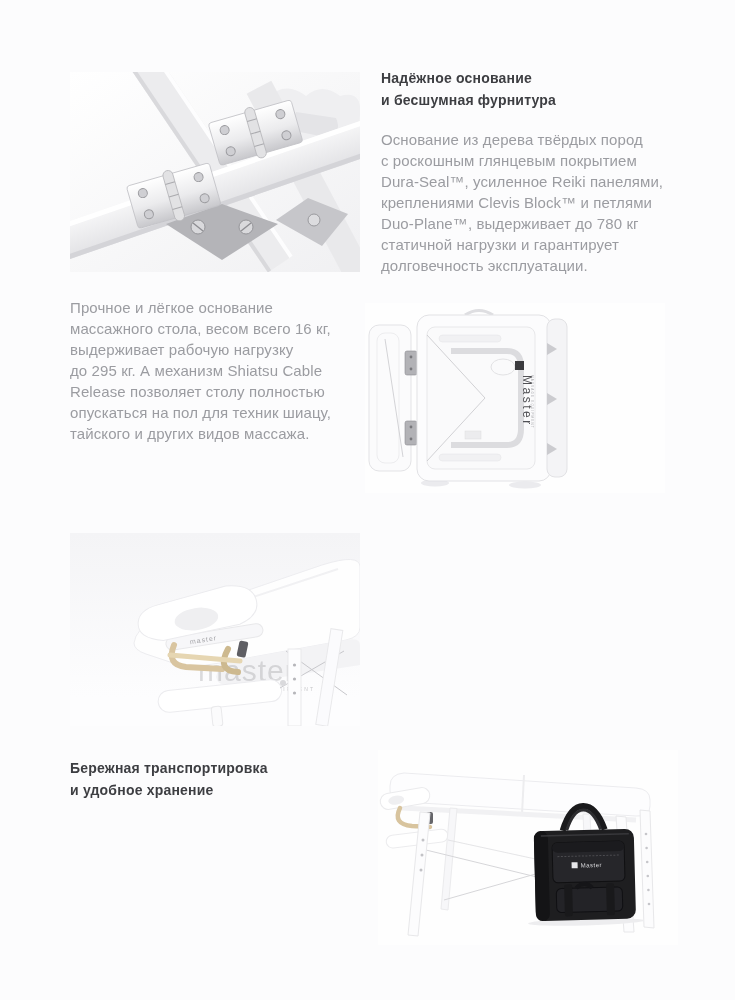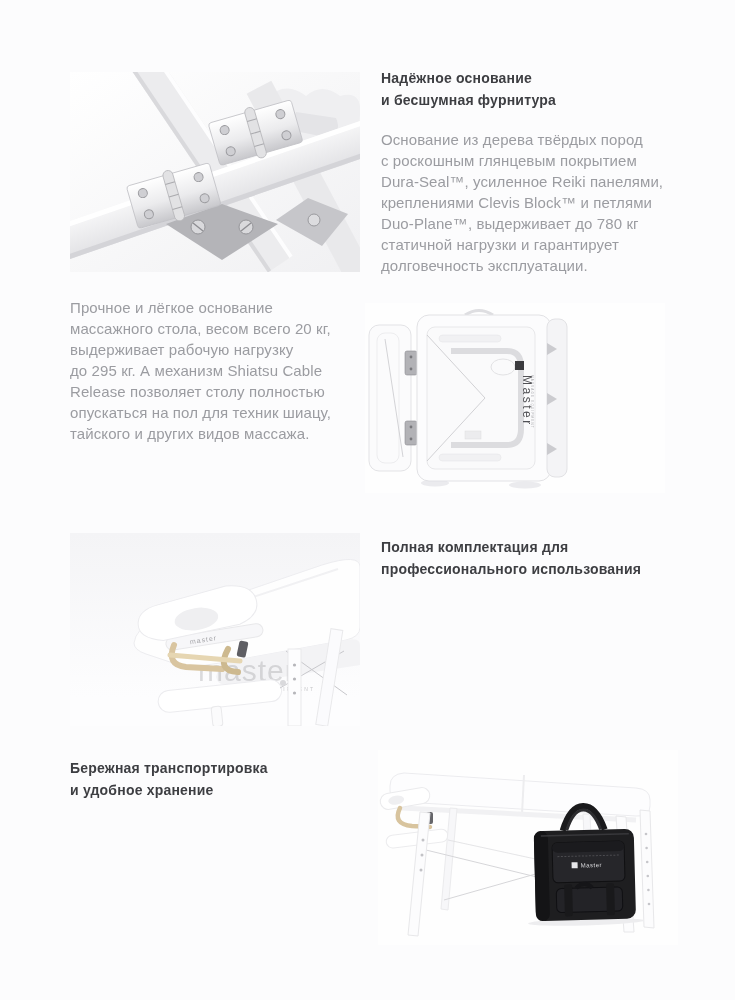--- a/index.html
+++ b/index.html
@@ -108,21 +108,21 @@
 с роскошным глянцевым покрытием
 Dura-Seal™, усиленное Reiki панелями,
 креплениями Clevis Block™ и петлями
 Duo-Plane™, выдерживает до 780 кг
 статичной нагрузки и гарантирует
 долговечность эксплуатации.</p>
   </div>
 
   <div class="text pos-txt2">
     <p class="body">Прочное и лёгкое основание
-массажного стола, весом всего 20 кг,
+массажного стола, весом всего 16 кг,
 выдерживает рабочую нагрузку
 до 295 кг. А механизм Shiatsu Cable
 Release позволяет столу полностью
 опускаться на пол для техник шиацу,
 тайского и других видов массажа.</p>
   </div>
 
   <figure class="photo pos-img2">
     <svg width="300" height="190" viewBox="0 0 300 190">
       <rect width="300" height="190" fill="#fefefe"></rect>
@@ -196,22 +196,20 @@
       <circle cx="224.5" cy="146" r="1.6" fill="#b6b6ba"></circle>
       <circle cx="224.5" cy="160" r="1.6" fill="#b6b6ba"></circle>
       <g transform="rotate(9 260 140)">
         <rect x="254" y="96" width="12" height="97" fill="#fbfbfd" stroke="#e9e9eb"></rect>
       </g>
       <circle cx="213" cy="150" r="3" fill="#d9d9dc"></circle>
     </svg>
   </figure>
 
   <div class="text pos-txt3">
-    <h3 class="heading">Полная комплектация для
-профессионального использования</h3>
   </div>
 
   <div class="text pos-txt4">
     <h3 class="heading">Бережная транспортировка
 и удобное хранение</h3>
   </div>
 
   <figure class="photo pos-img4">
     <svg width="300" height="195" viewBox="0 0 300 195">
       <rect width="300" height="195" fill="#fefefe"></rect>

